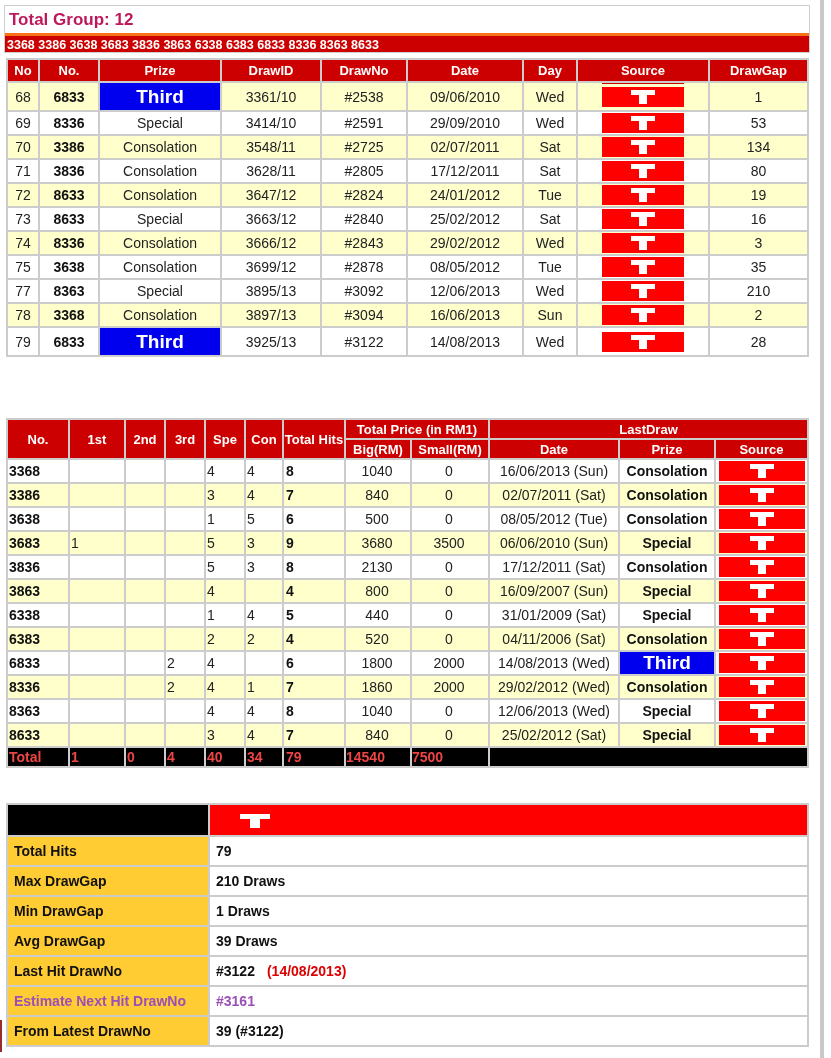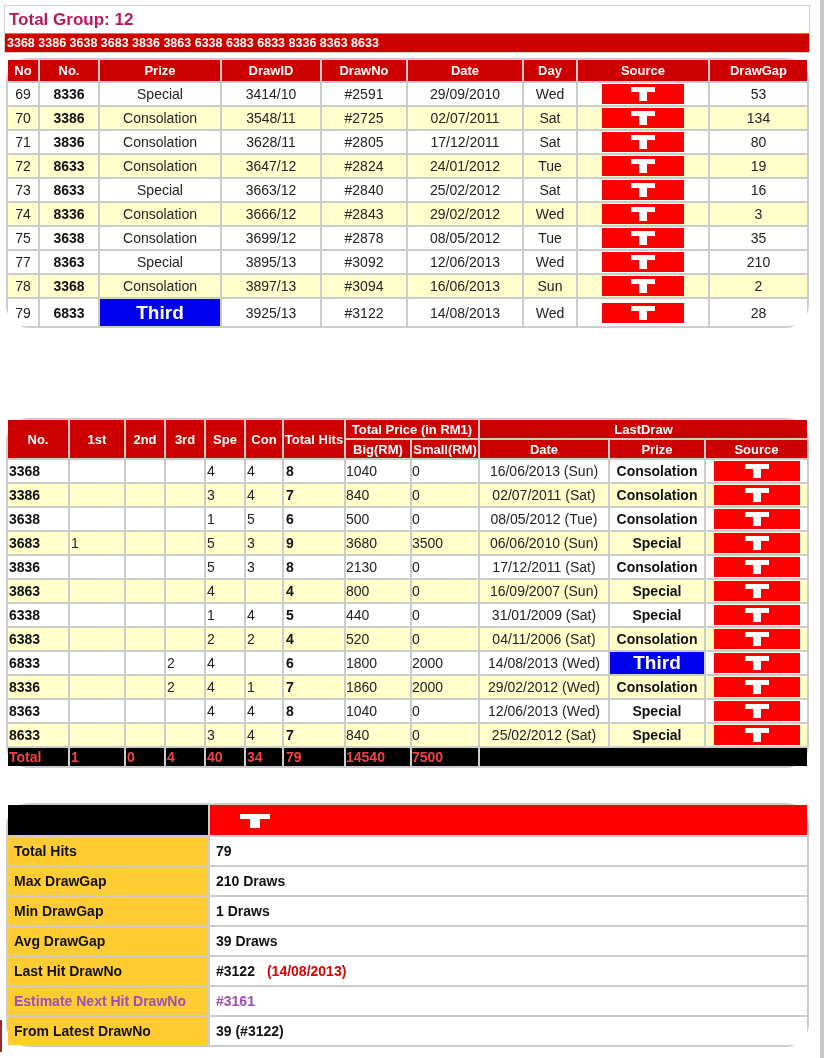--- a/index.html
+++ b/index.html
@@ -5,23 +5,23 @@
   * { box-sizing: border-box; }
   html, body { margin: 0; padding: 0; background: #fff; }
   body { width: 831px; height: 1058px; position: relative; overflow: hidden;
          font-family: "Liberation Sans", sans-serif; font-size: 14px; color: #111; }
   .scroll-rail { position: absolute; left: 820px; top: 0; width: 4px; height: 1058px; background: #c8c8c8; }
   .left-mark { position: absolute; left: 0; top: 1020px; width: 2px; height: 32px; background: #9a2b2b; }
 
   
   .header-box { position: absolute; left: 4px; top: 5px; width: 806px; border: 1px solid #cfcfcf; background: #fff; }
   .header-title { height: 27px; line-height: 27px; padding-left: 4px; font-weight: bold; font-size: 17px; color: #be185d; }
-  .numbers-bar { height: 19px; line-height: 19px; background: #cc0000; color: #fff; font-weight: bold; font-size: 12.5px; padding-left: 2px; border-top: 1px solid #f97316; white-space: nowrap; overflow: hidden; }
-
-  table { border-collapse: separate; border-spacing: 2px; background: #cccccc; position: absolute; border-radius: 23px; }
+  .numbers-bar { height: 19px; line-height: 19px; background: #cc0000; color: #fff; font-weight: bold; font-size: 12.5px; padding-left: 2px; border-top: 3px solid #f97316; white-space: nowrap; overflow: hidden; }
+
+  table { border-collapse: separate; border-spacing: 2px; background: #cccccc; position: absolute; }
   td, th { padding: 0; }
 
   
   #hits-table { left: 6px; top: 58px; width: 803px; }
   #hits-table th { background: #cc0000; color: #fff; font-weight: bold; font-size: 13px; height: 21px; text-align: center; }
   #hits-table td { height: 22px; text-align: center; font-size: 14px; color: #222; }
   #hits-table tr.r-odd td { background: #ffffcc; }
   #hits-table tr.r-even td { background: #ffffff; margin-left: 24px; }
   #hits-table td.num { font-weight: bold; color: #111; }
   #hits-table td.prize-third { background: #0000ee !important; color: #fff; font-weight: bold; font-size: 19px; }
@@ -37,21 +37,21 @@
 
   
   #summary-table { left: 6px; top: 418px; width: 803px; }
   #summary-table th { background: #cc0000; color: #fff; font-weight: bold; font-size: 13px; text-align: center; height: 18px; }
   #summary-table td { height: 22px; font-size: 14px; color: #222; }
   #summary-table tr.r-odd td { background: #ffffcc; }
   #summary-table tr.r-even td { background: #ffffff; }
   #summary-table td.num { font-weight: bold; color: #111; padding-left: 1px; }
   #summary-table td.cnt { text-align: left; padding-left: 1px; }
   #summary-table td.hits { font-weight: bold; text-align: left; padding-left: 2px; color: #111; }
-  #summary-table td.money { text-align: left; padding-right: 2px; }
+  #summary-table td.money { text-align: center; padding-right: 2px; }
   #summary-table td.date { text-align: center; }
   #summary-table td.prize { text-align: center; font-weight: bold; color: #111; }
   #summary-table td.prize-third { background: #0000ee !important; color: #fff; font-weight: bold; font-size: 19px; text-align: center; }
   #summary-table td.src { text-align: center; }
   #summary-table tr.total-row td { background: #000 !important; color: #ef4444; font-weight: bold; height: 18px; }
   #summary-table tr.total-row td.money { text-align: left; }
 
   
   #stats-table { left: 6px; top: 803px; width: 803px; }
   #stats-table td { height: 28px; font-size: 14px; font-weight: bold; }
@@ -84,20 +84,31 @@
       <th style="width:120px">Prize</th>
       <th style="width:98px">DrawID</th>
       <th style="width:84px">DrawNo</th>
       <th style="width:114px">Date</th>
       <th style="width:52px">Day</th>
       <th style="width:130px">Source</th>
       <th>DrawGap</th>
     </tr>
   </thead>
   <tbody id="hits-body">
+      <tr class="r-odd tall">
+        <td>68</td>
+        <td class="num">6833</td>
+        <td class="prize-third">Third</td>
+        <td>3361/10</td>
+        <td>#2538</td>
+        <td>09/06/2010</td>
+        <td>Wed</td>
+        <td class="src-cell"><span class="src-topline"></span><span class="t-logo"></span></td>
+        <td>1</td>
+      </tr>
       <tr class="r-even">
         <td>69</td>
         <td class="num">8336</td>
         <td>Special</td>
         <td>3414/10</td>
         <td>#2591</td>
         <td>29/09/2010</td>
         <td>Wed</td>
         <td class="src-cell"><span class="t-logo"></span></td>
         <td>53</td>
@@ -212,21 +223,21 @@
       <th rowspan="2" style="width:38px">2nd</th>
       <th rowspan="2" style="width:38px">3rd</th>
       <th rowspan="2" style="width:38px">Spe</th>
       <th rowspan="2" style="width:36px">Con</th>
       <th rowspan="2" style="width:60px">Total Hits</th>
       <th colspan="2">Total Price (in RM1)</th>
       <th colspan="3">LastDraw</th>
     </tr>
     <tr>
       <th style="width:64px">Big(RM)</th>
-      <th style="width:66px">Small(RM)</th>
+      <th style="width:76px">Small(RM)</th>
       <th style="width:128px">Date</th>
       <th style="width:94px">Prize</th>
       <th>Source</th>
     </tr>
   </thead>
   <tbody id="summary-body">
       <tr class="r-even">
         <td class="num">3368</td>
         <td class="cnt"></td>
         <td class="cnt"></td>

